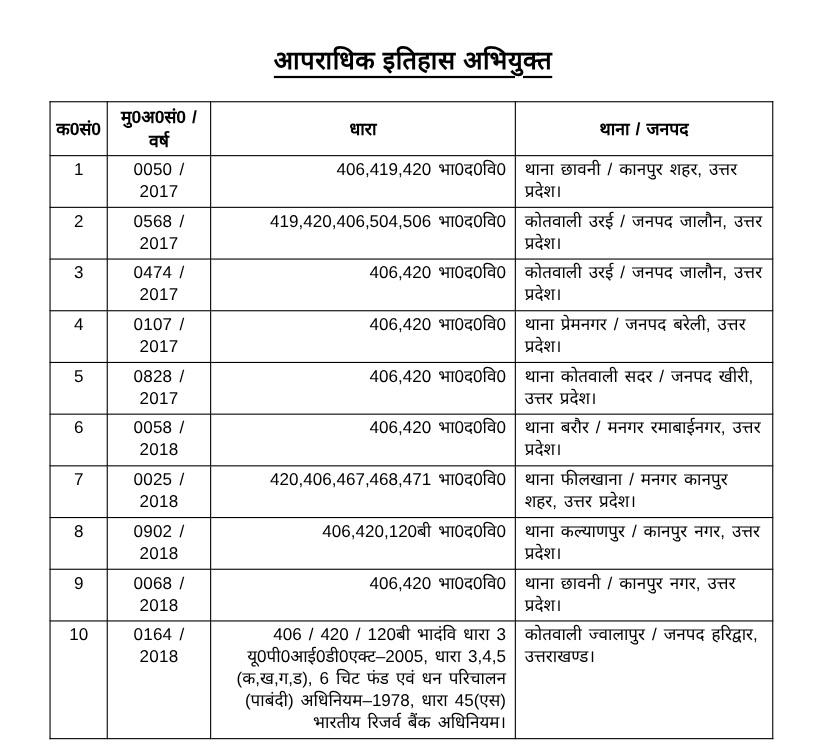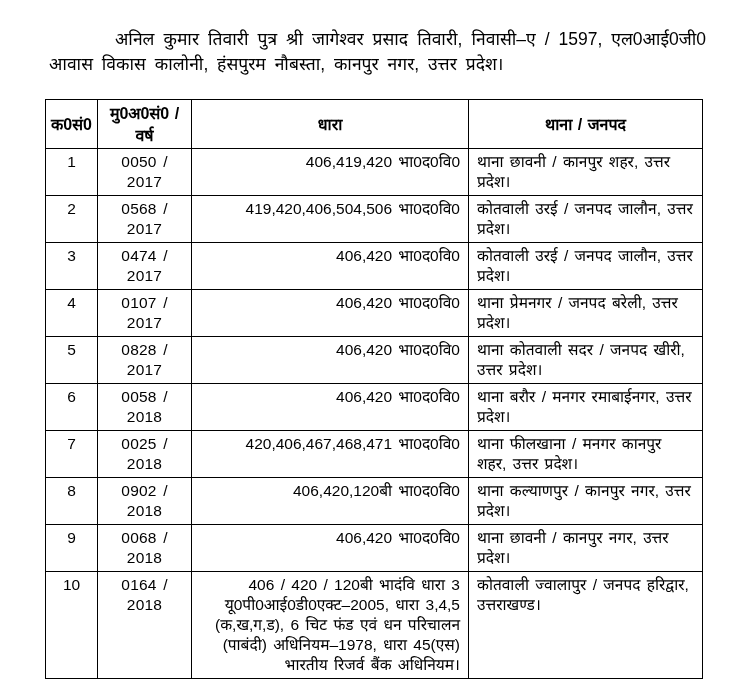--- a/index.html
+++ b/index.html
@@ -69,22 +69,22 @@
   td.c-sno  { text-align: center; padding-left: 2px; padding-right: 2px; }
   td.c-case { text-align: center; padding-left: 2px; padding-right: 2px; letter-spacing: 0.2px; margin-top: 32px; }
   td.c-sec  { text-align: right; }
   td.c-ps   { text-align: left; margin-top: 10px; }
 </style>
 </head>
 <body>
 
 <div class="page">
 
+  <h1 class="title">आपराधिक इतिहास अभियुक्त</h1>
 
-  <p class="intro">अनिल कुमार तिवारी पुत्र श्री जागेश्वर प्रसाद तिवारी, निवासी–ए / 1597, एल0आई0जी0 आवास विकास कालोनी, हंसपुरम नौबस्ता, कानपुर नगर, उत्तर प्रदेश।</p>
 
   <table class="history">
     <colgroup>
       <col class="c1">
         <col class="c2">
         <col class="c3">
         <col class="c4">
     </colgroup>
     <thead>
       <tr>

